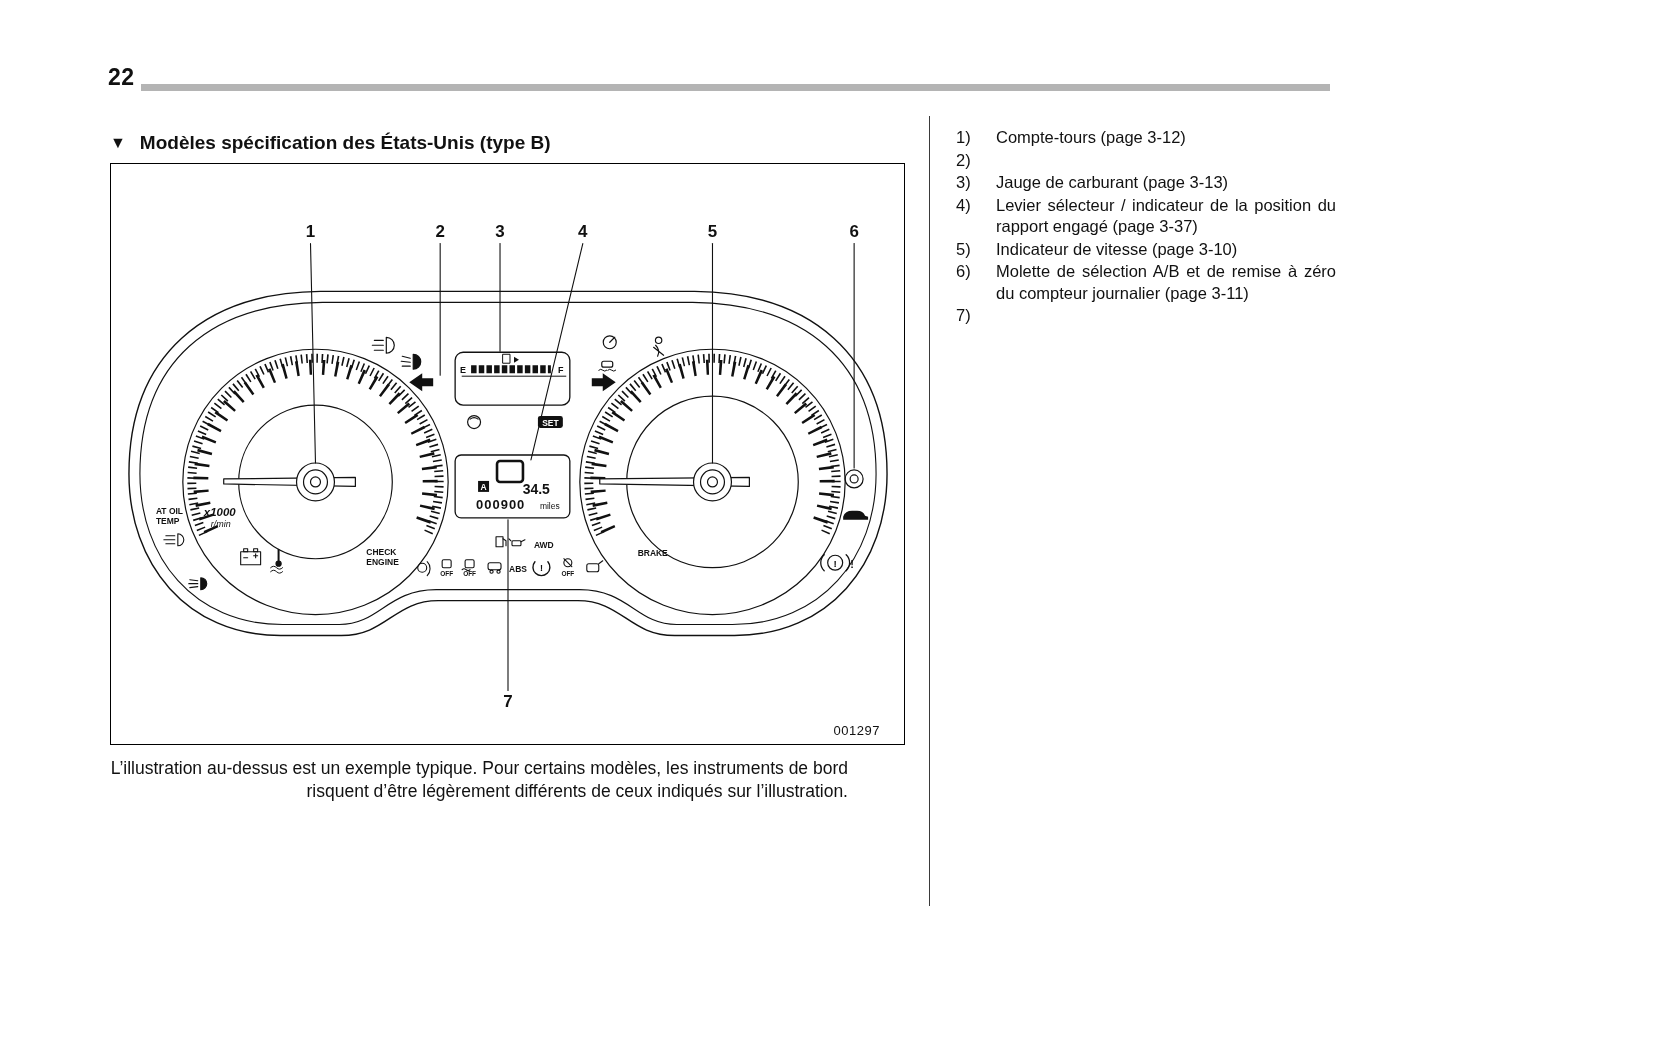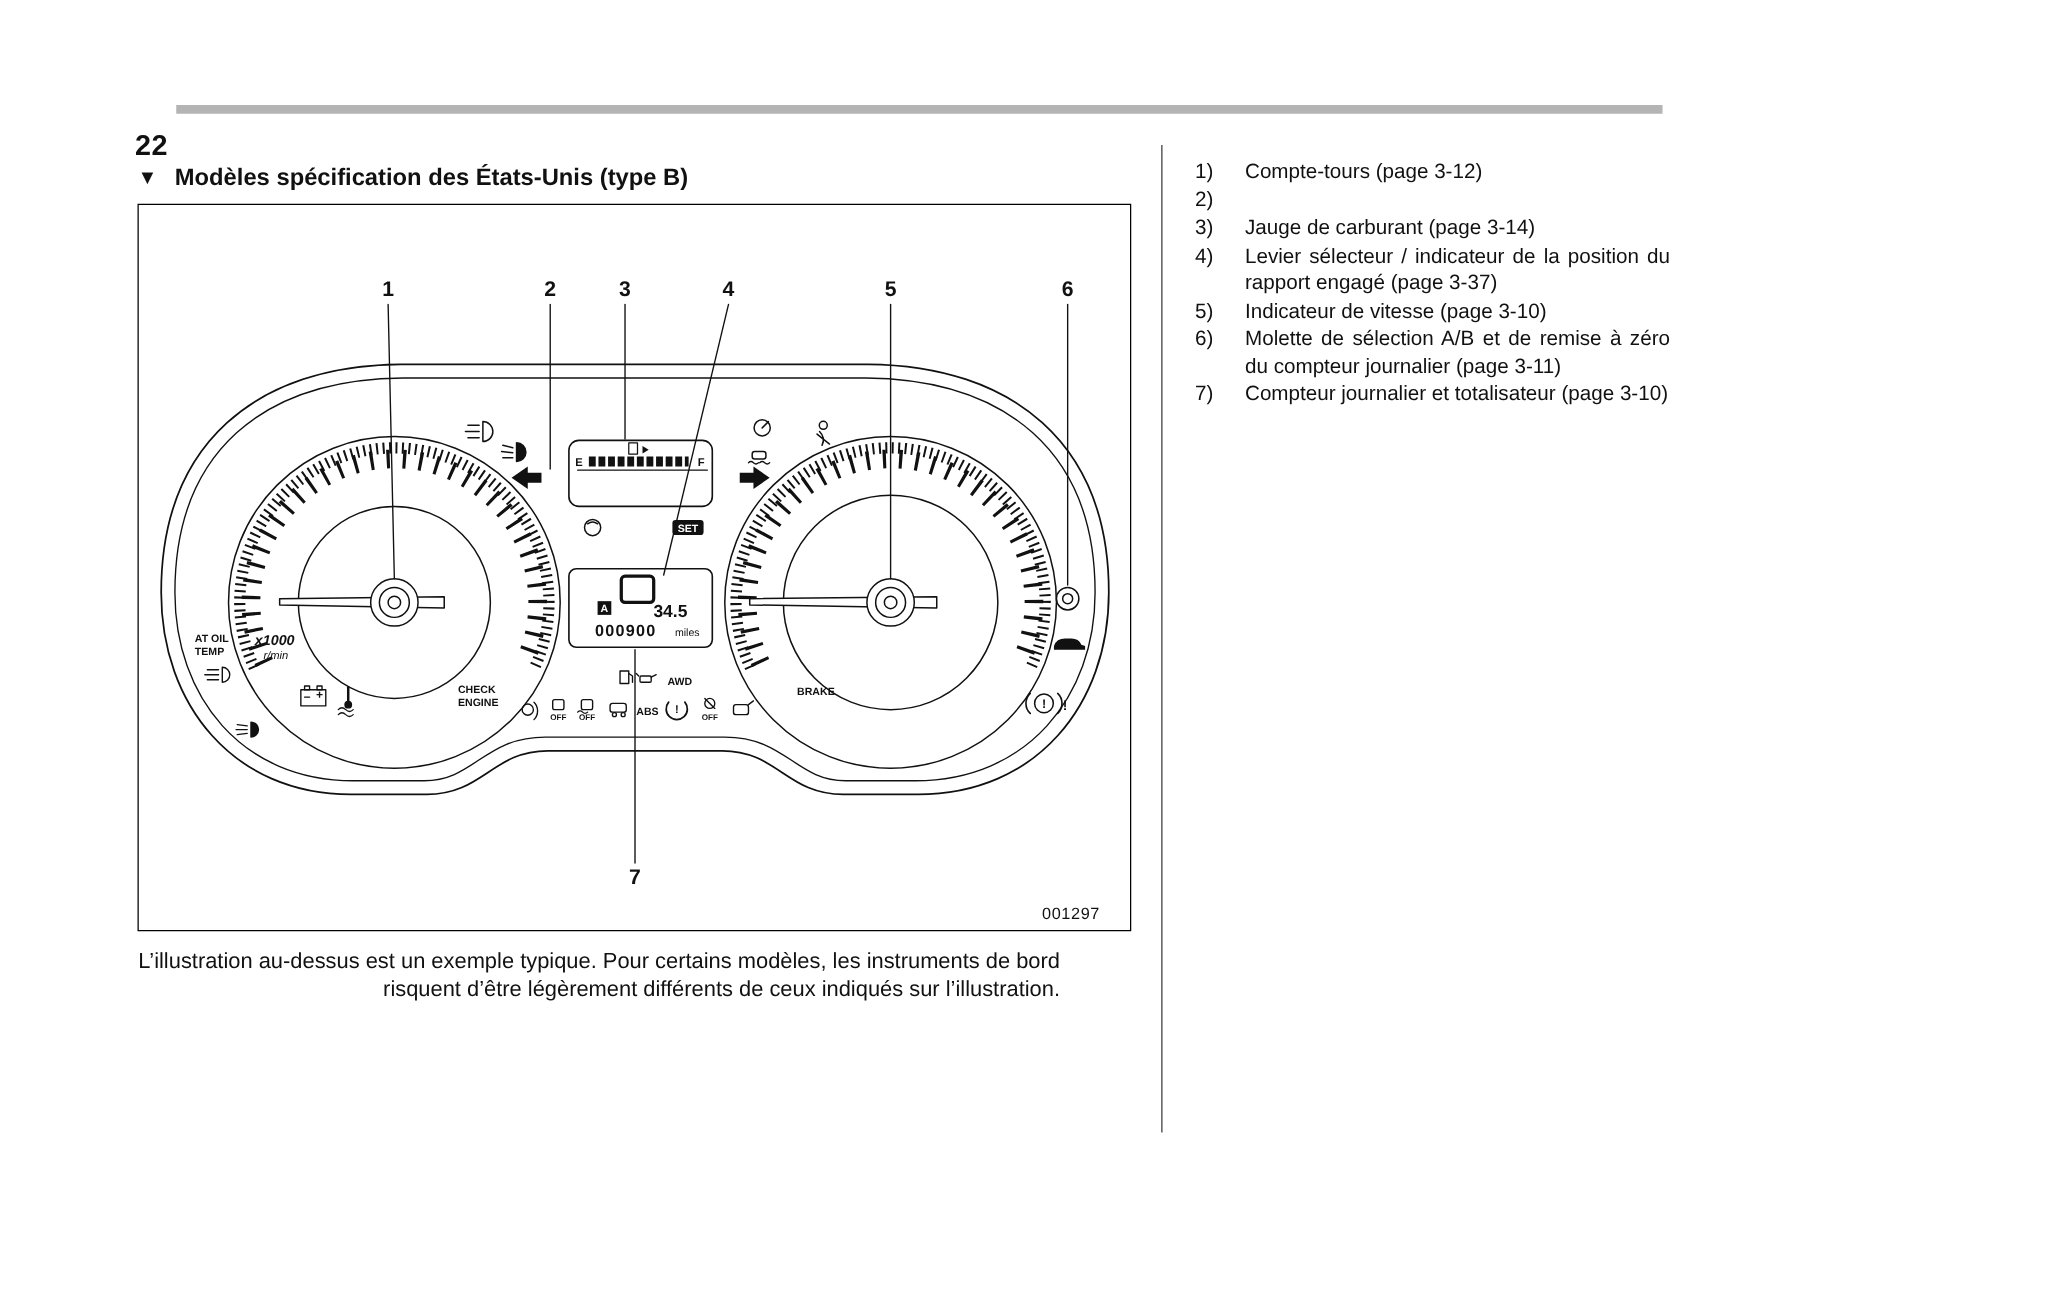--- a/index.html
+++ b/index.html
@@ -2,21 +2,21 @@
 <html><head>
 <meta charset="utf-8">
 <style>
   html,body{margin:0;padding:0}
   body{
     width:1654px;height:1040px;background:#ffffff;position:relative;
     font-family:"Liberation Sans",sans-serif;color:#111;
     -webkit-font-smoothing:antialiased;
   }
   .page-number{
-    position:absolute;left:108px;top:64px;font-size:23px;font-weight:bold;letter-spacing:.5px;margin-top:39px;
+    position:absolute;left:108px;top:64px;font-size:23px;font-weight:bold;letter-spacing:.5px;
   }
   .header-bar{
     position:absolute;left:141px;top:84px;width:1189px;height:7px;background:#b4b4b4;
   }
   .section-heading{
     position:absolute;left:110px;top:132px;font-size:19px;font-weight:bold;white-space:nowrap;
   }
   .section-heading .tri{font-size:16px;margin-right:14px;position:relative;top:-1px}
   .figure-box{
     position:absolute;left:110px;top:163px;width:795px;height:582px;border:1.5px solid #000;box-sizing:border-box;background:#fff;
@@ -220,31 +220,30 @@
 <div class="legend">
   <div class="legend-item">
     <span class="legend-num">1)</span>
     <span class="legend-text">Compte-tours (page 3-12)</span>
   </div>
   <div class="legend-item">
     <span class="legend-num">2)</span>
   </div>
   <div class="legend-item">
     <span class="legend-num">3)</span>
-    <span class="legend-text">Jauge de carburant (page 3-14)</span>
+    <span class="legend-text">Jauge de carburant (page 3-13)</span>
   </div>
   <div class="legend-item">
     <span class="legend-num">4)</span>
     <span class="legend-text">Levier sélecteur / indicateur de la position du rapport engagé (page 3-37)</span>
   </div>
   <div class="legend-item">
     <span class="legend-num">5)</span>
     <span class="legend-text">Indicateur de vitesse (page 3-10)</span>
   </div>
   <div class="legend-item">
     <span class="legend-num">6)</span>
     <span class="legend-text">Molette de sélection A/B et de remise à zéro du compteur journalier (page 3-11)</span>
   </div>
   <div class="legend-item">
     <span class="legend-num">7)</span>
-    <span class="legend-text">Compteur journalier et totalisateur (page 3-10)</span>
   </div>
 </div>
 
 </body></html>

